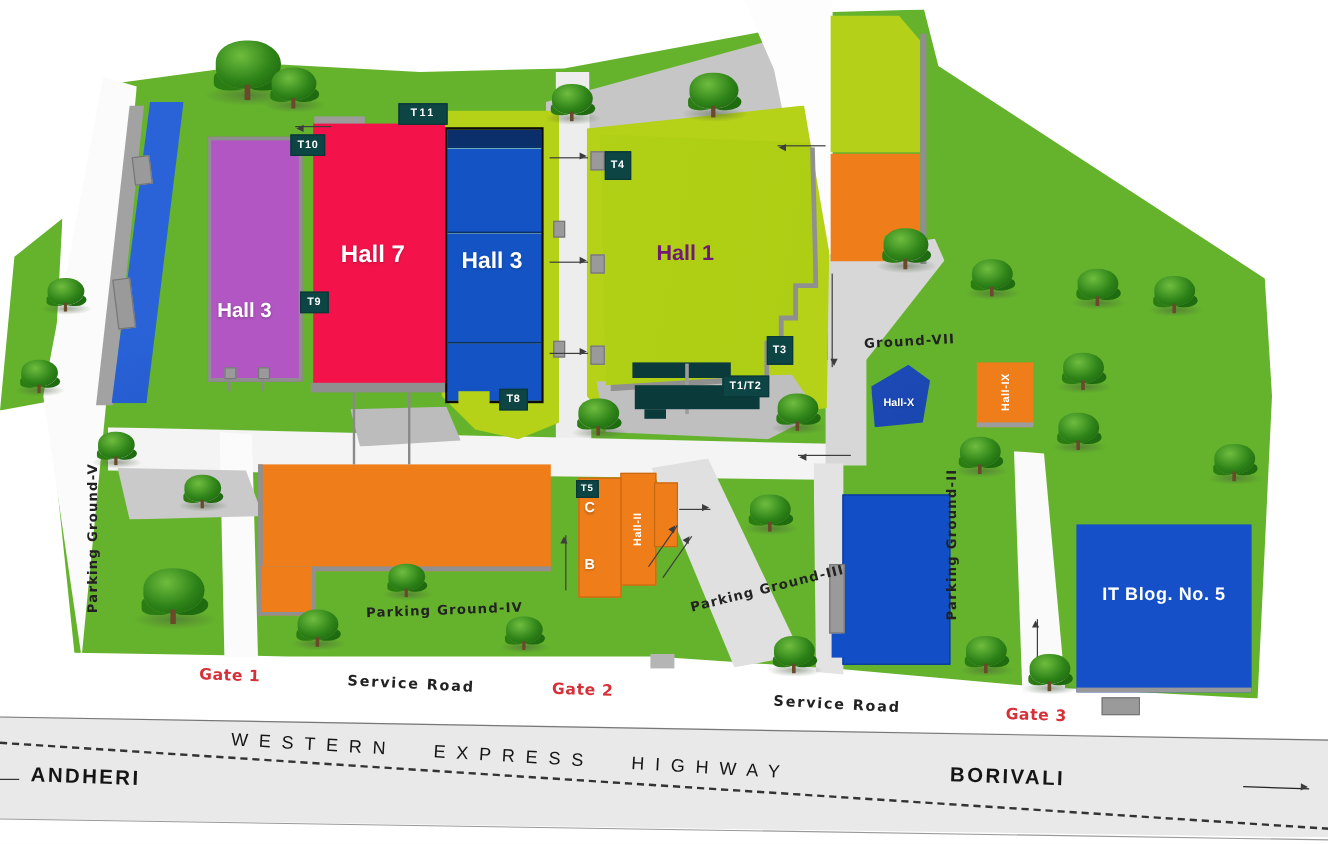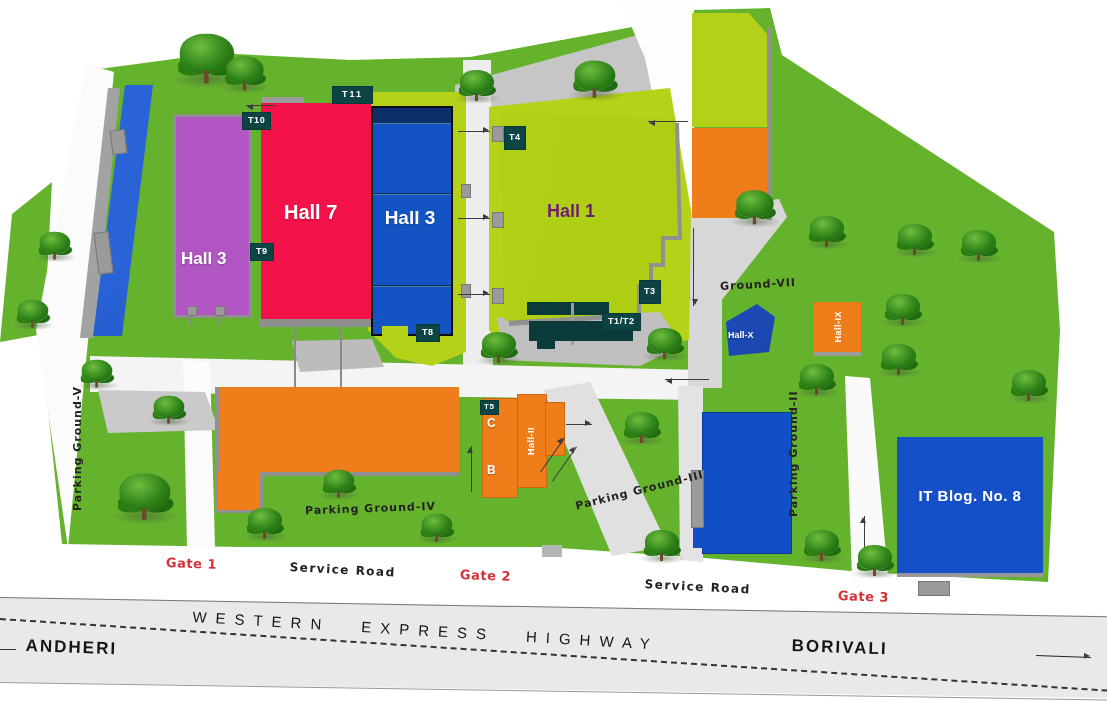--- a/index.html
+++ b/index.html
@@ -126,27 +126,27 @@
   <div class="s" style="background:linear-gradient(140deg,#2f66e0 25%,#0c3190 85%);clip-path:polygon(726px 322px,757px 304px,775px 317px,769px 352px,729px 356px)"></div>
 
   <div class="b flexc" style="left:814px;top:302px;width:47px;height:50px;background:#ee7d1a;border-bottom:4px solid #9c9c9c">
     <span class="vtxt" style="color:#fff;font-weight:bold;font-size:9px;letter-spacing:.5px">Hall-IX</span>
   </div>
 
   <div class="hname" style="left:284px;top:201px;font-size:20px">Hall 7</div>
   <div class="hname" style="left:371px;top:207px;width:78px;text-align:center;font-size:19px">Hall 3</div>
   <div class="hname" style="left:181px;top:249px;font-size:17px">Hall 3</div>
   <div class="hname dark" style="left:547px;top:201px;font-size:18px">Hall 1</div>
-  <div class="hname" style="left:728px;top:330px;width:42px;font-size:9px">Hall-X</div>
+  <div class="hname" style="left:728px;top:330px;width:42px;text-align:center;font-size:9px">Hall-X</div>
   <div class="hname" style="left:487px;top:416px;font-size:12px">C</div>
   <div class="hname" style="left:487px;top:463px;font-size:12px">B</div>
   <div class="b flexc" style="left:517px;top:404px;width:28px;height:74px;z-index:27">
     <span class="vtxt" style="color:#fff;font-weight:bold;font-size:9px;letter-spacing:.5px">Hall-II</span>
   </div>
-  <div class="b" style="left:897px;top:487px;width:146px;text-align:center;color:#fff;font-weight:bold;font-size:15px;z-index:27;letter-spacing:.5px">IT Blog. No. 8</div>
+  <div class="b" style="left:897px;top:487px;width:146px;text-align:center;color:#fff;font-weight:bold;font-size:15px;z-index:27;letter-spacing:.5px">IT Blog. No. 5</div>
 
   <div class="tag" style="left:332px;top:86px;padding:3px 9px;letter-spacing:2px">T11</div>
   <div class="tag" style="left:242px;top:112px">T10</div>
   <div class="tag" style="left:250px;top:243px">T9</div>
   <div class="tag" style="left:416px;top:324px">T8</div>
   <div class="tag tall" style="left:504px;top:126px">T4</div>
   <div class="tag tall" style="left:639px;top:280px">T3</div>
   <div class="tag" style="left:602px;top:313px">T1/T2</div>
   <div class="tag" style="left:480px;top:400px;font-size:8px;padding:2px 3px">T5</div>
 

